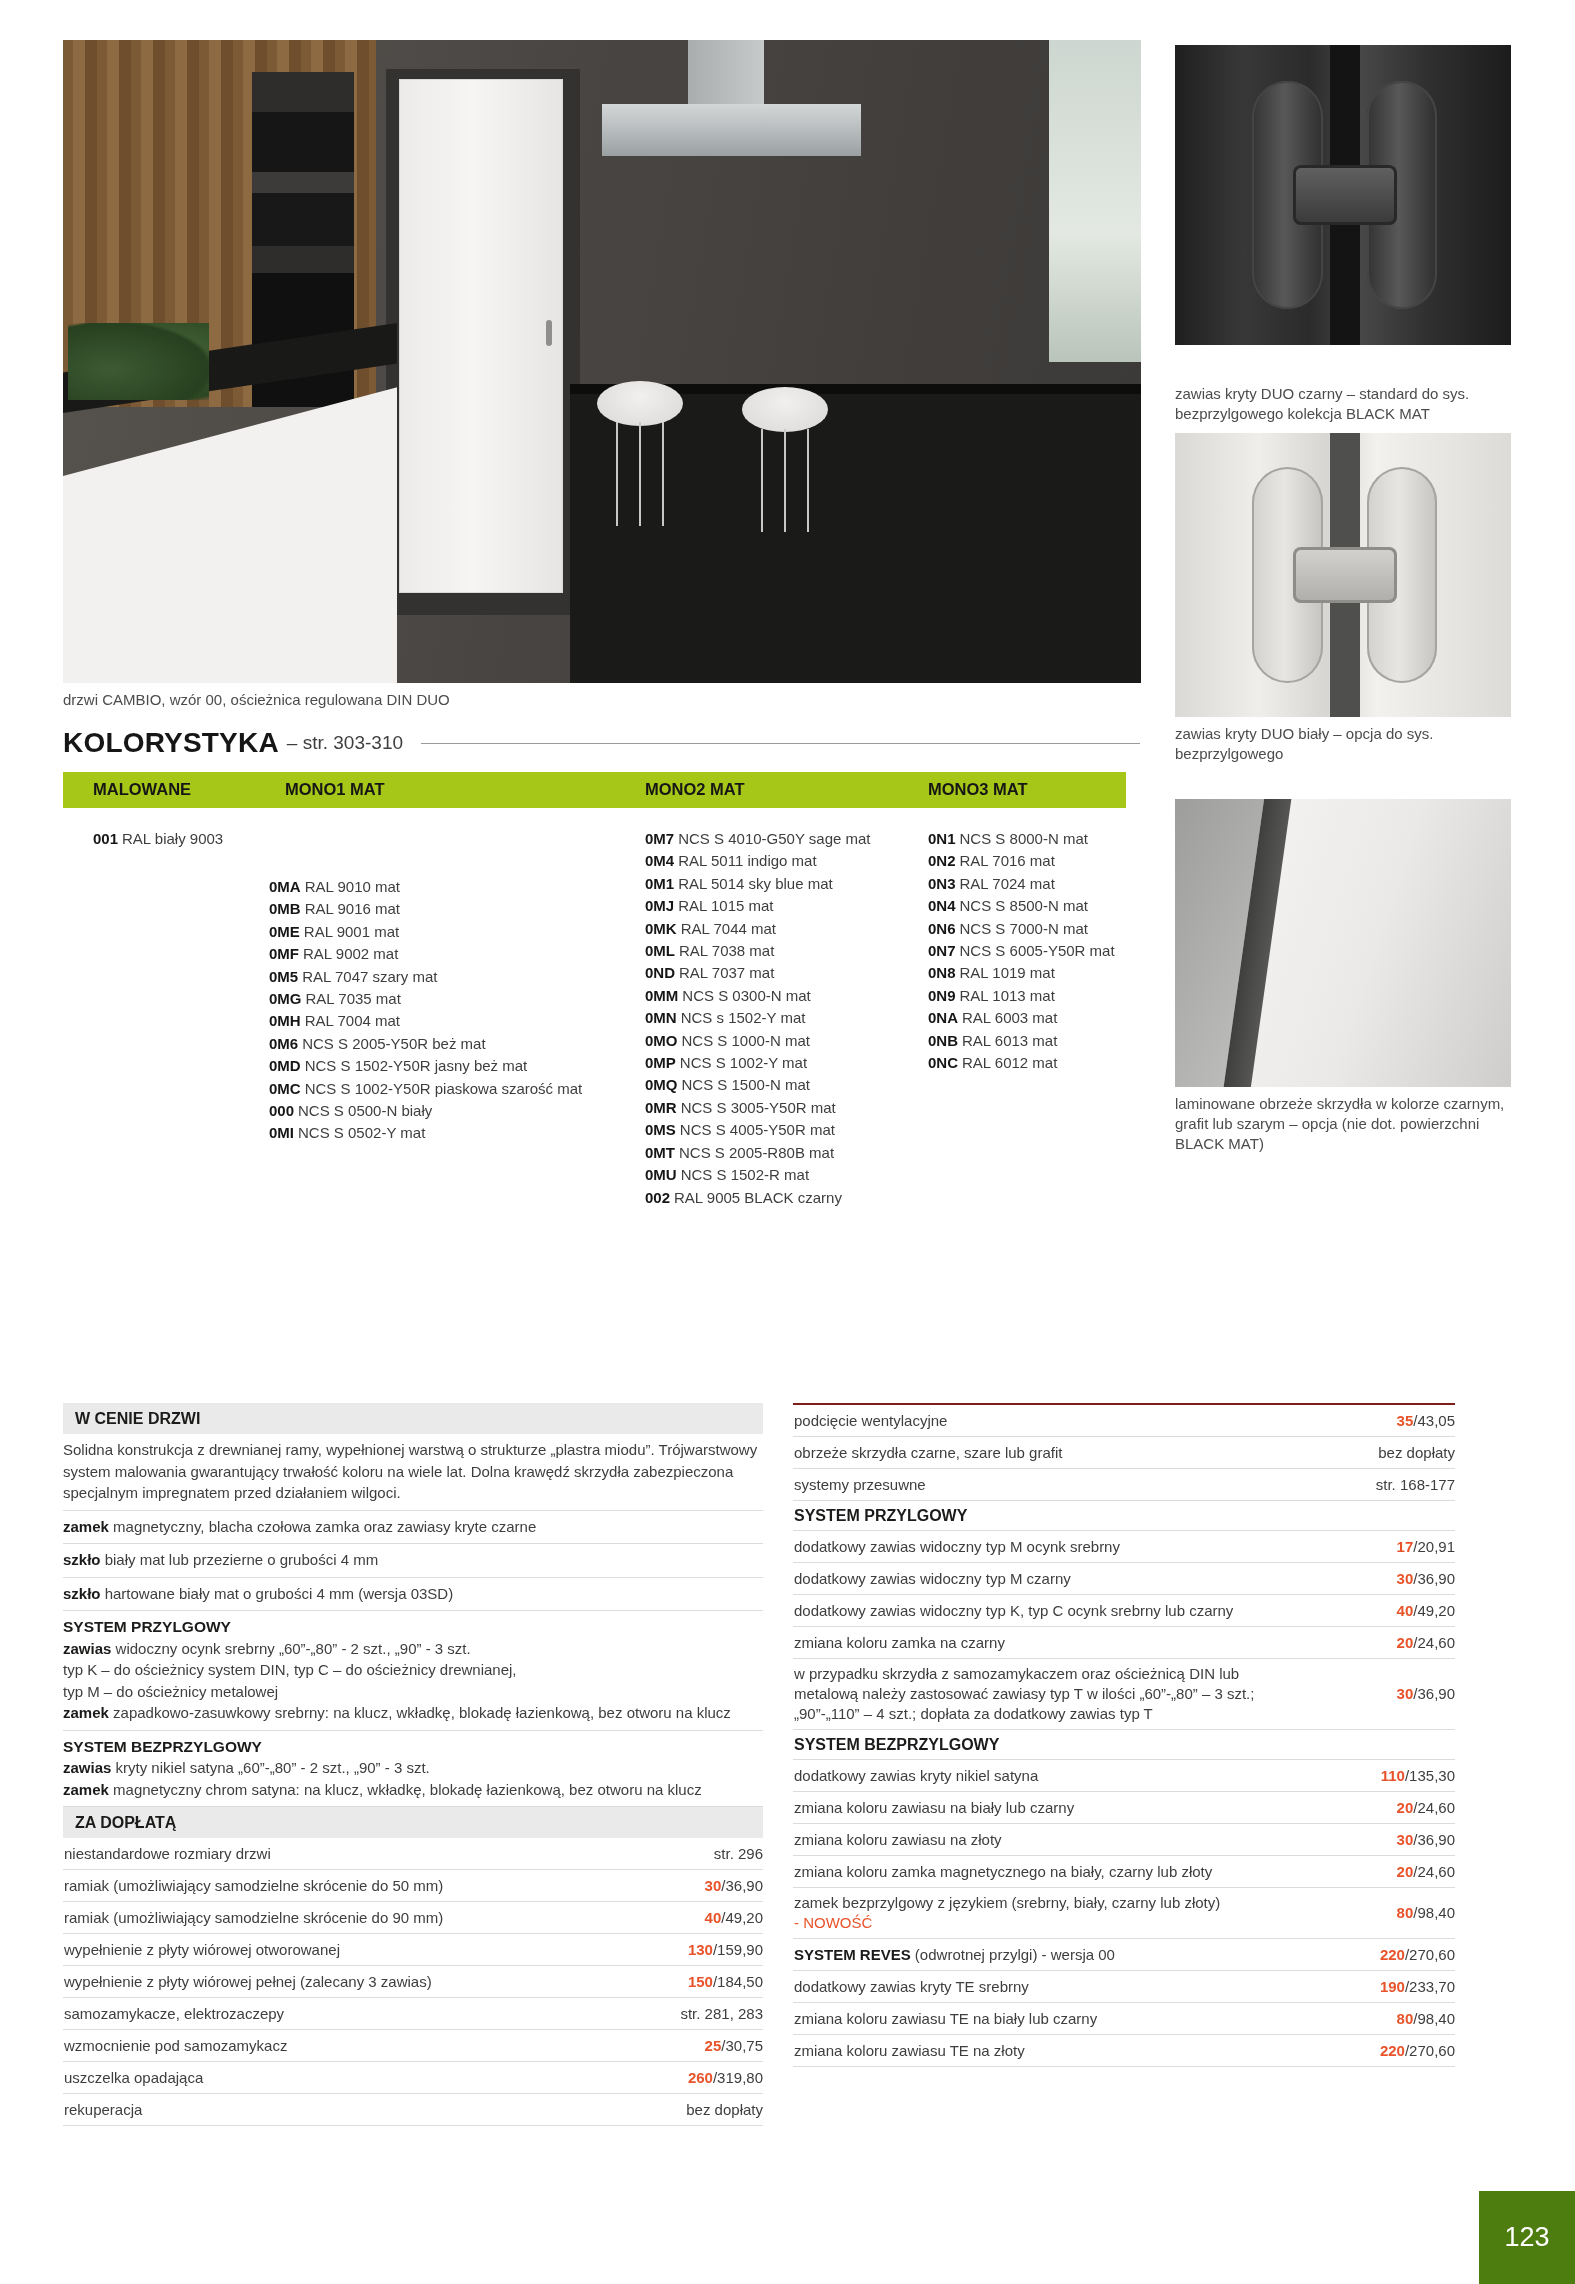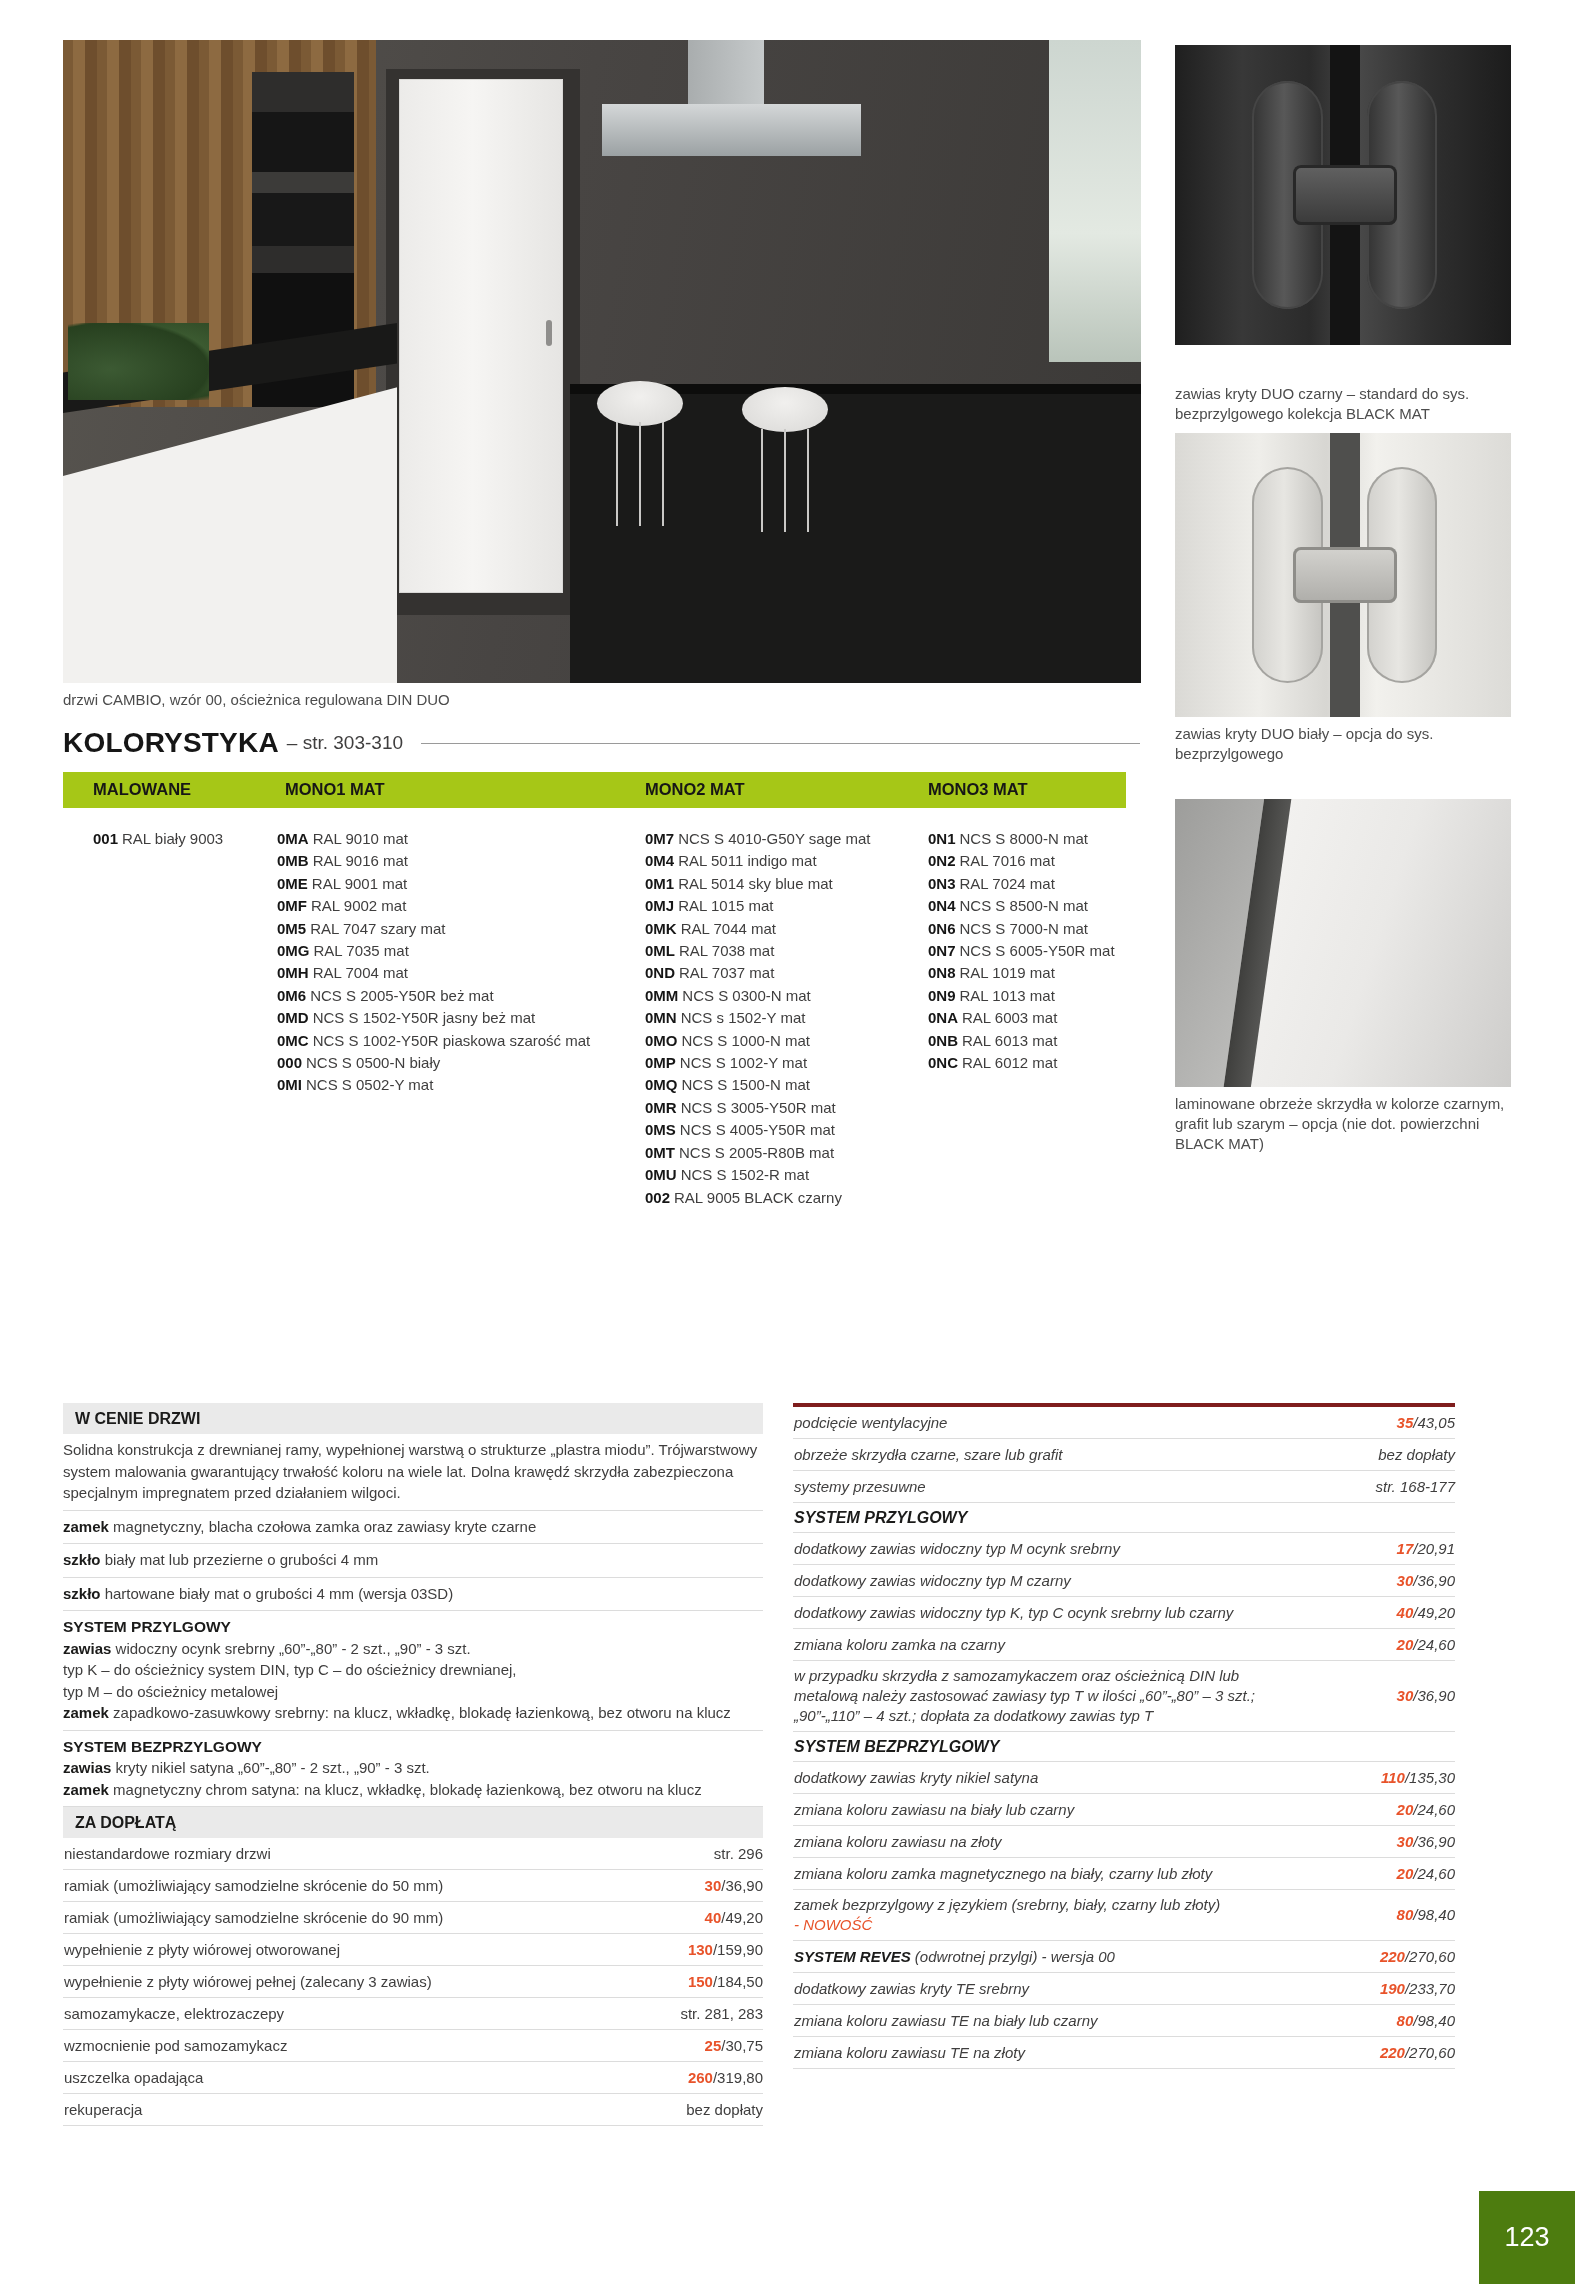--- a/index.html
+++ b/index.html
@@ -78,21 +78,21 @@
   .color-table { position:absolute; left:63px; top:772px; width:1063px; }
   .color-bar { position:relative; height:36px; background:#a6c717; }
   .color-bar span { position:absolute; top:8px; font-size:16.5px; font-weight:700; color:#161616; }
   .color-body { position:relative; height:430px; }
   .color-col { position:absolute; top:20px; }
   .color-item { font-size:15px; line-height:22.4px; white-space:nowrap; }
   .color-item b { color:#161616; font-weight:700; margin-right:4px; }
 
   
   .panel-left { position:absolute; left:63px; top:1403px; width:700px; }
-  .panel-right { position:absolute; left:793px; top:1403px; width:662px; border-top:4px solid #7f1d1d;font-style:italic; }
+  .panel-right { position:absolute; left:793px; top:1403px; width:662px; border-top:2px solid #7f1d1d; }
   .sec-header { background:#eaeaea; font-size:16px; font-weight:700; color:#1b1b1a; padding:7px 12px 6px; }
   .info-group { border-bottom:1px solid #dcdcdc; padding:5px 0 6px; font-size:15px; line-height:21.5px; }
   .info-line.h { font-weight:700; font-size:15.5px; color:#1b1b1a; }
   .info-line b { color:#1b1b1a; }
   .price-row { display:flex; align-items:center; border-bottom:1px solid #dcdcdc; padding:3px 0; min-height:25px; font-size:15px; line-height:20px; }
   .pr-label { flex:1; padding:2px 10px 2px 1px; }
   .pr-label b { font-weight:700; color:#1b1b1a; }
   .panel-right .pr-label { max-width:488px; }
   .pr-val { margin-left:auto; white-space:nowrap; color:#3f3e3e; }
   .pr-amount { color:#e8532a; font-weight:700; }
@@ -157,21 +157,21 @@
     <div class="color-bar" id="color-bar">
         <span style="left: 30px;">MALOWANE</span>
         <span style="left: 222px;">MONO1 MAT</span>
         <span style="left: 582px;">MONO2 MAT</span>
         <span style="left: 865px;">MONO3 MAT</span>
       </div>
     <div class="color-body" id="color-body">
         <div class="color-col" style="left: 30px;">
           <div class="color-item"><b>001</b><span>RAL biały 9003</span></div>
         </div>
-        <div class="color-col" style="left: 214px;">
+        <div class="color-col" style="left: 206px; margin-top: 48px;">
           <div class="color-item"><b>0MA</b><span>RAL 9010 mat</span></div>
           <div class="color-item"><b>0MB</b><span>RAL 9016 mat</span></div>
           <div class="color-item"><b>0ME</b><span>RAL 9001 mat</span></div>
           <div class="color-item"><b>0MF</b><span>RAL 9002 mat</span></div>
           <div class="color-item"><b>0M5</b><span>RAL 7047 szary mat</span></div>
           <div class="color-item"><b>0MG</b><span>RAL 7035 mat</span></div>
           <div class="color-item"><b>0MH</b><span>RAL 7004 mat</span></div>
           <div class="color-item"><b>0M6</b><span>NCS S 2005-Y50R beż mat</span></div>
           <div class="color-item"><b>0MD</b><span>NCS S 1502-Y50R jasny beż mat</span></div>
           <div class="color-item"><b>0MC</b><span>NCS S 1002-Y50R piaskowa szarość mat</span></div>

